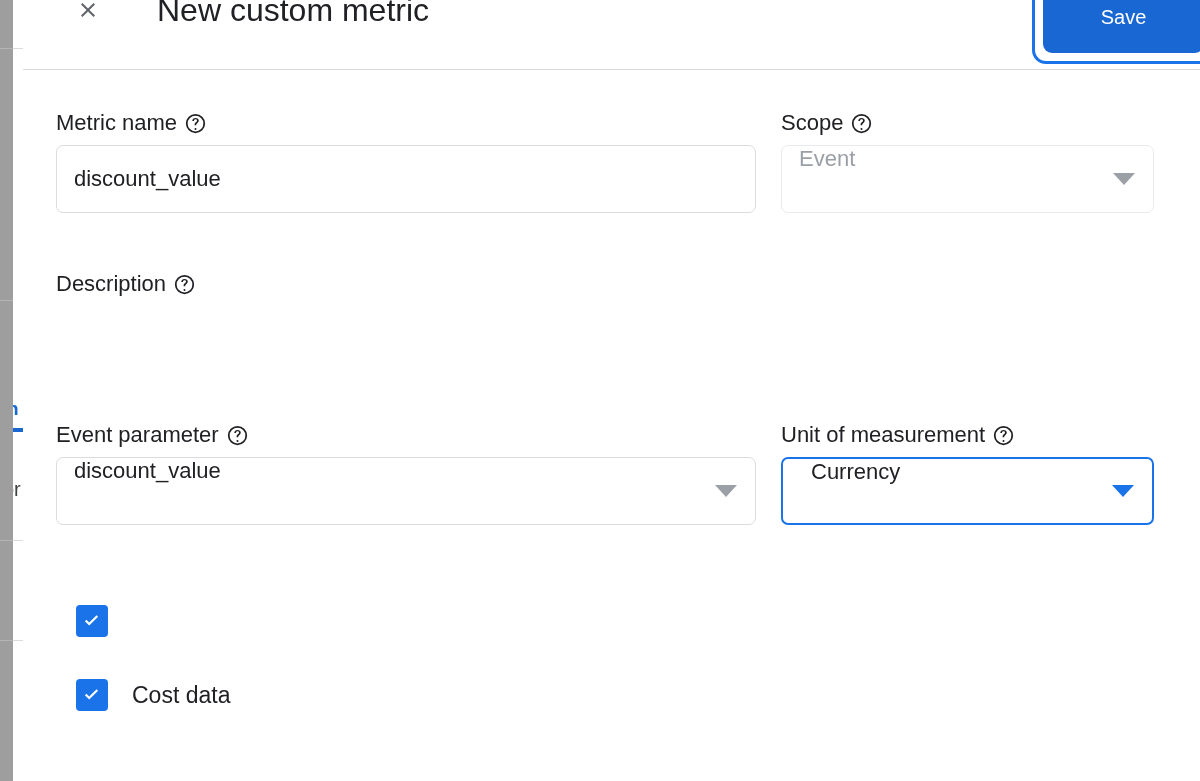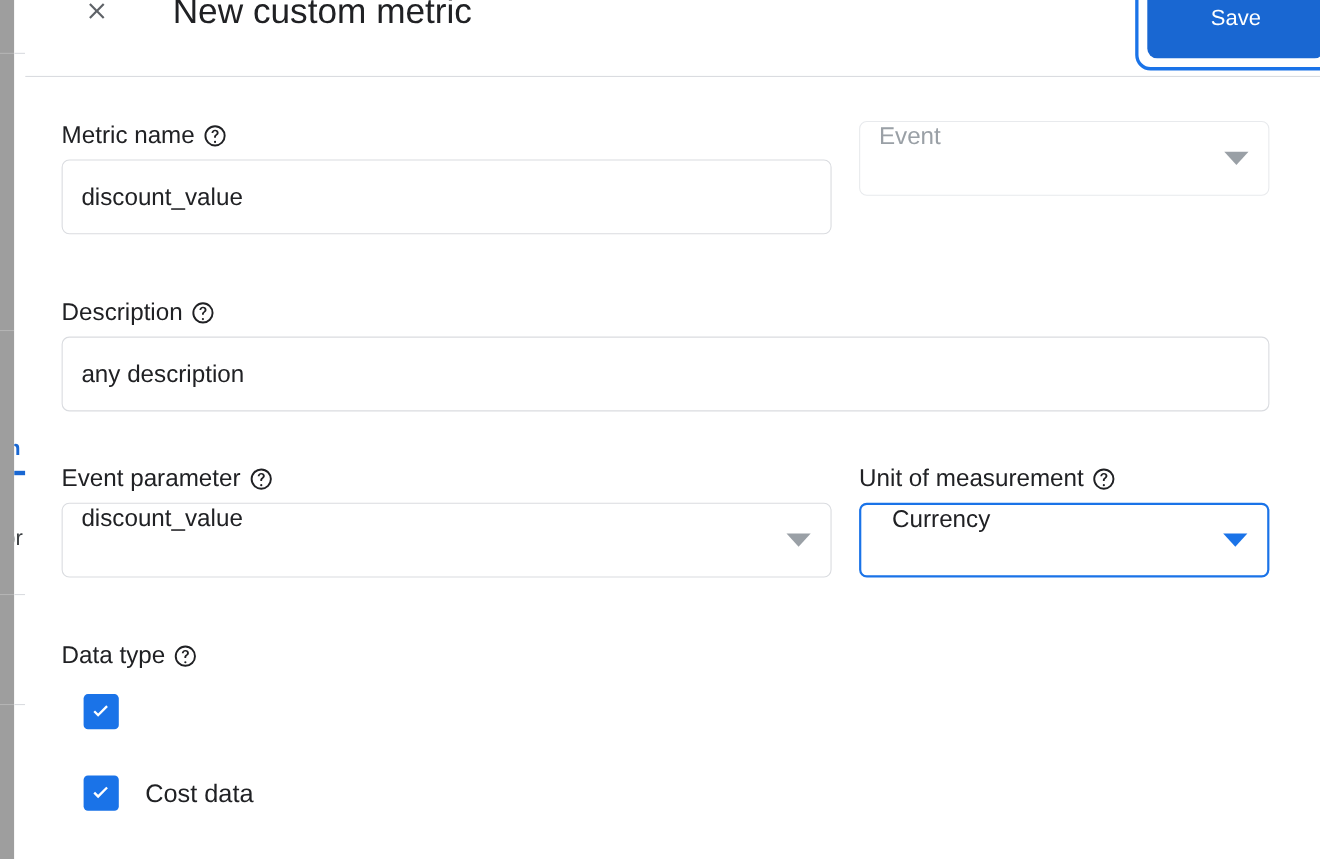--- a/index.html
+++ b/index.html
@@ -276,38 +276,47 @@
             <circle cx="12" cy="12" r="10" fill="none" stroke="currentColor" stroke-width="2"></circle>
             <path d="M12 17.2a1.15 1.15 0 1 0 0 2.3 1.15 1.15 0 0 0 0-2.3z" fill="currentColor"></path>
             <path d="M12 5.6c-2.1 0-3.6 1.4-3.7 3.4h1.9c.1-1.1.8-1.8 1.8-1.8s1.7.6 1.7 1.5c0 .8-.35 1.25-1.3 1.95-1.05.8-1.45 1.5-1.4 2.75v.6h1.9v-.45c0-.95.3-1.4 1.3-2.15 1.05-.8 1.5-1.55 1.5-2.75 0-1.8-1.5-3.05-3.7-3.05z" fill="currentColor"></path>
           </svg>
         </span>
       </div>
       <input class="text-input" type="text" value="discount_value" style="">
     </div>
 
     <div class="field-row" style="left:758px; top:40px; width:373px;">
+      <div class="field-label">
+        <span>Scope</span>
+        <span class="help-icon">
+          <svg width="21" height="21" viewBox="0 0 24 24" aria-hidden="true">
+            <circle cx="12" cy="12" r="10" fill="none" stroke="currentColor" stroke-width="2"></circle>
+            <path d="M12 17.2a1.15 1.15 0 1 0 0 2.3 1.15 1.15 0 0 0 0-2.3z" fill="currentColor"></path>
+            <path d="M12 5.6c-2.1 0-3.6 1.4-3.7 3.4h1.9c.1-1.1.8-1.8 1.8-1.8s1.7.6 1.7 1.5c0 .8-.35 1.25-1.3 1.95-1.05.8-1.45 1.5-1.4 2.75v.6h1.9v-.45c0-.95.3-1.4 1.3-2.15 1.05-.8 1.5-1.55 1.5-2.75 0-1.8-1.5-3.05-3.7-3.05z" fill="currentColor"></path>
+          </svg>
+        </span>
+      </div>
       <div class="select-box disabled">
         <span>Event</span>
         <span class="select-arrow"></span>
       </div>
     </div>
 
     <div class="field-row" style="left:33px; top:201px; width:1098px;">
       <div class="field-label">
         <span>Description</span>
         <span class="help-icon">
           <svg width="21" height="21" viewBox="0 0 24 24" aria-hidden="true">
             <circle cx="12" cy="12" r="10" fill="none" stroke="currentColor" stroke-width="2"></circle>
             <path d="M12 17.2a1.15 1.15 0 1 0 0 2.3 1.15 1.15 0 0 0 0-2.3z" fill="currentColor"></path>
             <path d="M12 5.6c-2.1 0-3.6 1.4-3.7 3.4h1.9c.1-1.1.8-1.8 1.8-1.8s1.7.6 1.7 1.5c0 .8-.35 1.25-1.3 1.95-1.05.8-1.45 1.5-1.4 2.75v.6h1.9v-.45c0-.95.3-1.4 1.3-2.15 1.05-.8 1.5-1.55 1.5-2.75 0-1.8-1.5-3.05-3.7-3.05z" fill="currentColor"></path>
           </svg>
         </span>
       </div>
-      <input class="text-input" type="text" value="any description" style="">
     </div>
 
     <div class="field-row" style="left:33px; top:352px; width:700px;">
       <div class="field-label">
         <span>Event parameter</span>
         <span class="help-icon">
           <svg width="21" height="21" viewBox="0 0 24 24" aria-hidden="true">
             <circle cx="12" cy="12" r="10" fill="none" stroke="currentColor" stroke-width="2"></circle>
             <path d="M12 17.2a1.15 1.15 0 1 0 0 2.3 1.15 1.15 0 0 0 0-2.3z" fill="currentColor"></path>
             <path d="M12 5.6c-2.1 0-3.6 1.4-3.7 3.4h1.9c.1-1.1.8-1.8 1.8-1.8s1.7.6 1.7 1.5c0 .8-.35 1.25-1.3 1.95-1.05.8-1.45 1.5-1.4 2.75v.6h1.9v-.45c0-.95.3-1.4 1.3-2.15 1.05-.8 1.5-1.55 1.5-2.75 0-1.8-1.5-3.05-3.7-3.05z" fill="currentColor"></path>
@@ -331,30 +340,20 @@
           </svg>
         </span>
       </div>
       <div class="select-box focused">
         <span>Currency</span>
         <span class="select-arrow"></span>
       </div>
     </div>
 
     <div class="field-row" style="left:33px; top:513px; width:700px;">
-      <div class="field-label">
-        <span>Data type</span>
-        <span class="help-icon">
-          <svg width="21" height="21" viewBox="0 0 24 24" aria-hidden="true">
-            <circle cx="12" cy="12" r="10" fill="none" stroke="currentColor" stroke-width="2"></circle>
-            <path d="M12 17.2a1.15 1.15 0 1 0 0 2.3 1.15 1.15 0 0 0 0-2.3z" fill="currentColor"></path>
-            <path d="M12 5.6c-2.1 0-3.6 1.4-3.7 3.4h1.9c.1-1.1.8-1.8 1.8-1.8s1.7.6 1.7 1.5c0 .8-.35 1.25-1.3 1.95-1.05.8-1.45 1.5-1.4 2.75v.6h1.9v-.45c0-.95.3-1.4 1.3-2.15 1.05-.8 1.5-1.55 1.5-2.75 0-1.8-1.5-3.05-3.7-3.05z" fill="currentColor"></path>
-          </svg>
-        </span>
-      </div>
 
       <div class="checkbox-row">
         <span class="checkbox">
           <svg width="24" height="24" viewBox="0 0 24 24" aria-hidden="true">
             <path d="M9.2 16.6 4.9 12.3l1.5-1.5 2.8 2.8 7.4-7.4 1.5 1.5z" fill="#ffffff"></path>
           </svg>
         </span>
       </div>
 
       <div class="checkbox-row" style="margin-top:42px;">

